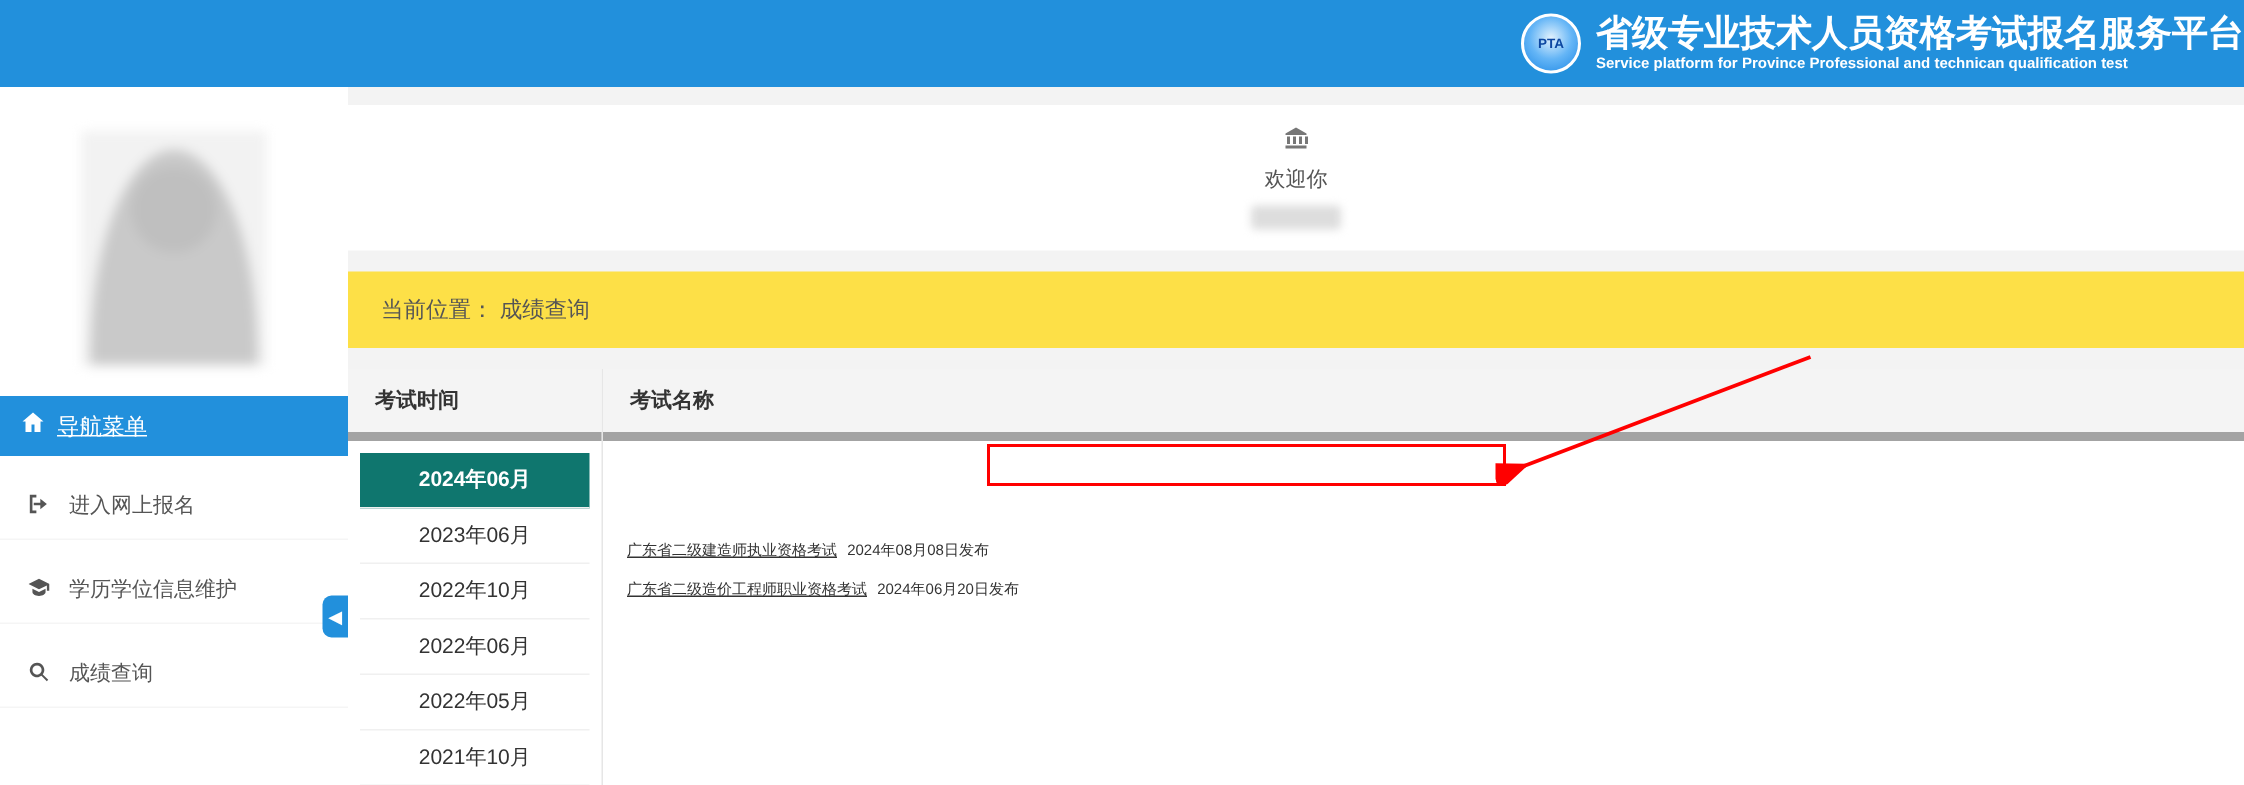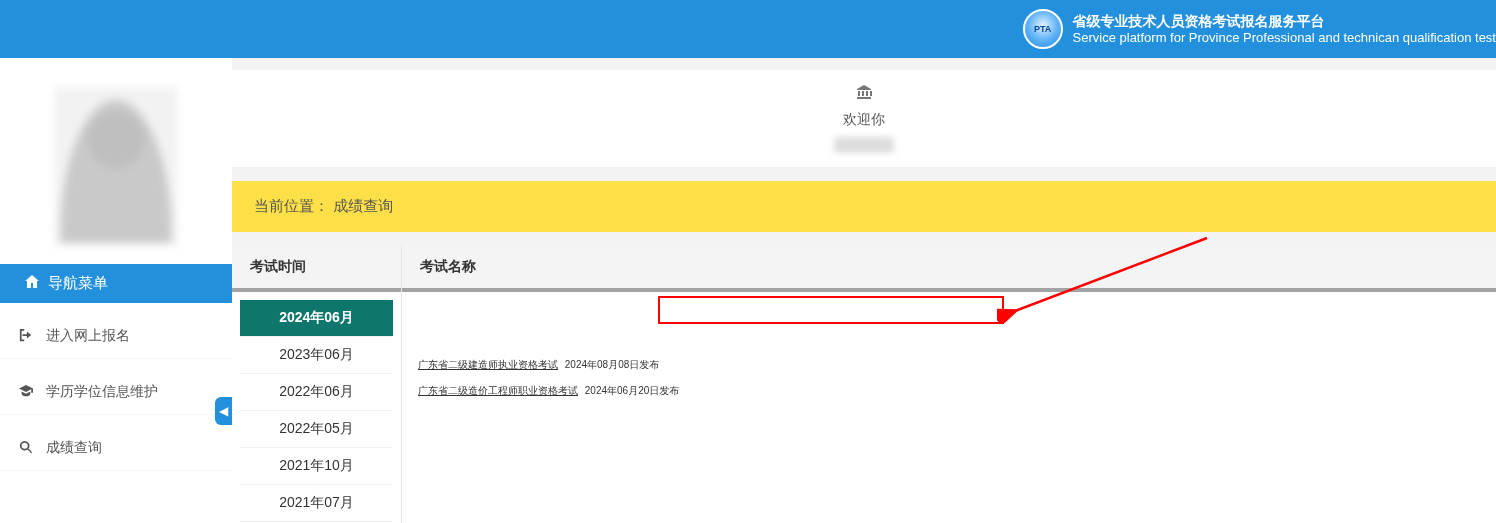--- a/index.html
+++ b/index.html
@@ -24,22 +24,22 @@
     width: 40px; height: 40px;
     border-radius: 50%;
     background: radial-gradient(circle at 50% 40%, #e3f2fd 0%, #64b5f6 50%, #1e88e5 100%);
     border: 2px solid #fff;
     display: flex; align-items: center; justify-content: center;
     font-size: 9px; font-weight: bold; color:#0d47a1;
     margin-right: 10px;
     flex-shrink: 0;
   }
   .titles { line-height: 1.2; }
-  .title-cn { font-size: 14px; font-weight: bold; }
-  .title-en { font-size: 13px; font-weight: normal; }
+  .title-cn { font-size: 24px; font-weight: bold; }
+  .title-en { font-size: 10px; font-weight: bold; }
 
   
   .layout { display: flex; }
   .sidebar { width: 232px; flex-shrink: 0; background:#fff; }
   .main { flex: 1; background:#f3f3f3; padding-top:0;}
 
   
   .avatar-box { padding: 30px 0 20px; text-align: center; }
   .avatar {
     width: 122px; height: 156px;
@@ -48,23 +48,23 @@
       radial-gradient(circle at 50% 33%, #bfbfbf 0 28px, transparent 29px),
       radial-gradient(ellipse at 50% 95%, #c9c9c9 0 55px, transparent 56px),
       #f2f2f2;
     filter: blur(4px);
     border: 1px solid #e9e9e9;
   }
 
   
   .nav-header {
     background:#2290dc; color:#fff;
-    padding: 10px 24px;
+    padding: 10px 14px;
     font-size: 15px;
-    display:flex; align-items:center; gap:8px;
+    display:flex; align-items:center; gap:8px;text-decoration:underline;
   }
   .nav-list { list-style:none; }
   .nav-item {
     padding: 13px 18px;
     display:flex; align-items:center; gap:12px;
     color:#555;
     cursor:pointer;
     border-bottom: 1px solid #f5f5f5;
     margin-top: 11px;
   }
@@ -116,21 +116,21 @@
   }
   .content-table { display:flex; }
   .col-time {
     width: 170px;
     border-right: 1px solid #e6e6e6;
   }
   .col-name { flex:1; }
 
   .thead {
     background:#f4f4f4;
-    border-bottom: 4px solid #a3a3a3;
+    border-bottom: 6px solid #a3a3a3;
     font-weight: bold;
     padding: 12px 18px;
     color:#333;
   }
   .col-name .thead { border-left: none; }
   .time-list { padding: 8px 8px 0; }
   .time-item {
     text-align:center;
     padding: 9px 0;
     border-bottom:1px solid #f0f0f0;
@@ -251,20 +251,21 @@
       <span>成绩查询</span>
     </div>
 
     <div class="content-panel">
       <div class="content-table">
         <div class="col-time">
           <div class="thead">考试时间</div>
           <div class="time-list" id="time-list">
               <div class="time-item active">2024年06月</div>
               <div class="time-item">2023年06月</div>
+              <div class="time-item">2022年10月</div>
               <div class="time-item">2022年06月</div>
               <div class="time-item">2022年05月</div>
               <div class="time-item">2021年10月</div>
               <div class="time-item">2021年07月</div>
               <div class="time-item">2021年05月</div>
             </div>
         </div>
         <div class="col-name">
           <div class="thead">考试名称</div>
           <div class="exam-list" id="exam-list">

